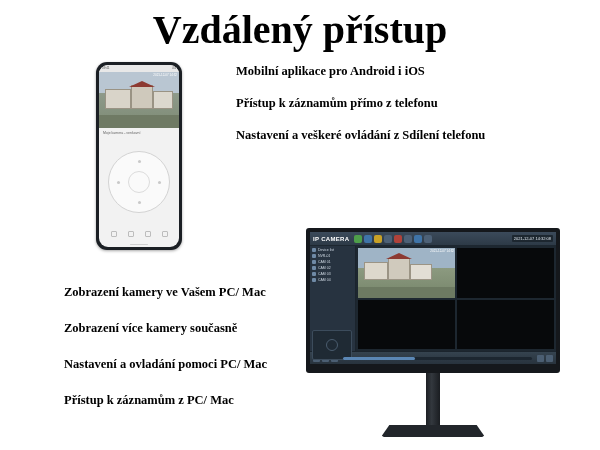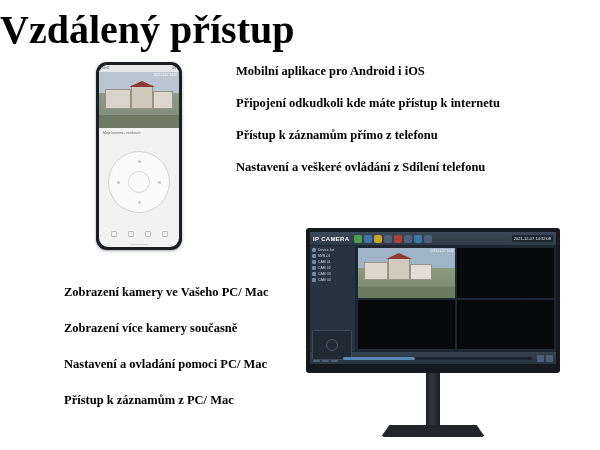--- a/index.html
+++ b/index.html
@@ -12,20 +12,21 @@
     overflow: hidden;
     position: relative;
   }
 
   
   #page-title {
     position: absolute;
     top: 6px;
     left: 0;
     width: 600px;
+    text-align: center;
     font-family: "Liberation Serif", serif;
     font-weight: bold;
     font-size: 40px;
     letter-spacing: 0px;
     color: #000000;
   }
 
   
   #top-list {
     position: absolute;
@@ -405,27 +406,26 @@
       <i></i>
       <i></i>
     </div>
 
     <div class="ph-home"></div>
   </div>
 </div>
 
 <div id="top-list">
   <div class="line">Mobilní aplikace pro Android i iOS</div>
-  <div class="line">Připojení odkudkoli kde máte přístup k internetu</div>
   <div class="line">Přístup k záznamům přímo z telefonu</div>
   <div class="line">Nastavení a veškeré ovládání z Sdílení telefonu</div>
 </div>
 
 <div id="bottom-list">
-  <div class="line">Zobrazení kamery ve Vašeho PC/ Mac</div>
+  <div class="line">Zobrazení kamery ve Vašem PC/ Mac</div>
   <div class="line">Zobrazení více kamery současně</div>
   <div class="line">Nastavení a ovladání pomoci PC/ Mac</div>
   <div class="line">Přístup k záznamům z PC/ Mac</div>
 </div>
 
 <div id="monitor">
   <div id="mon-bezel">
     <div id="mon-screen">
 
       <div class="nvr-top">

